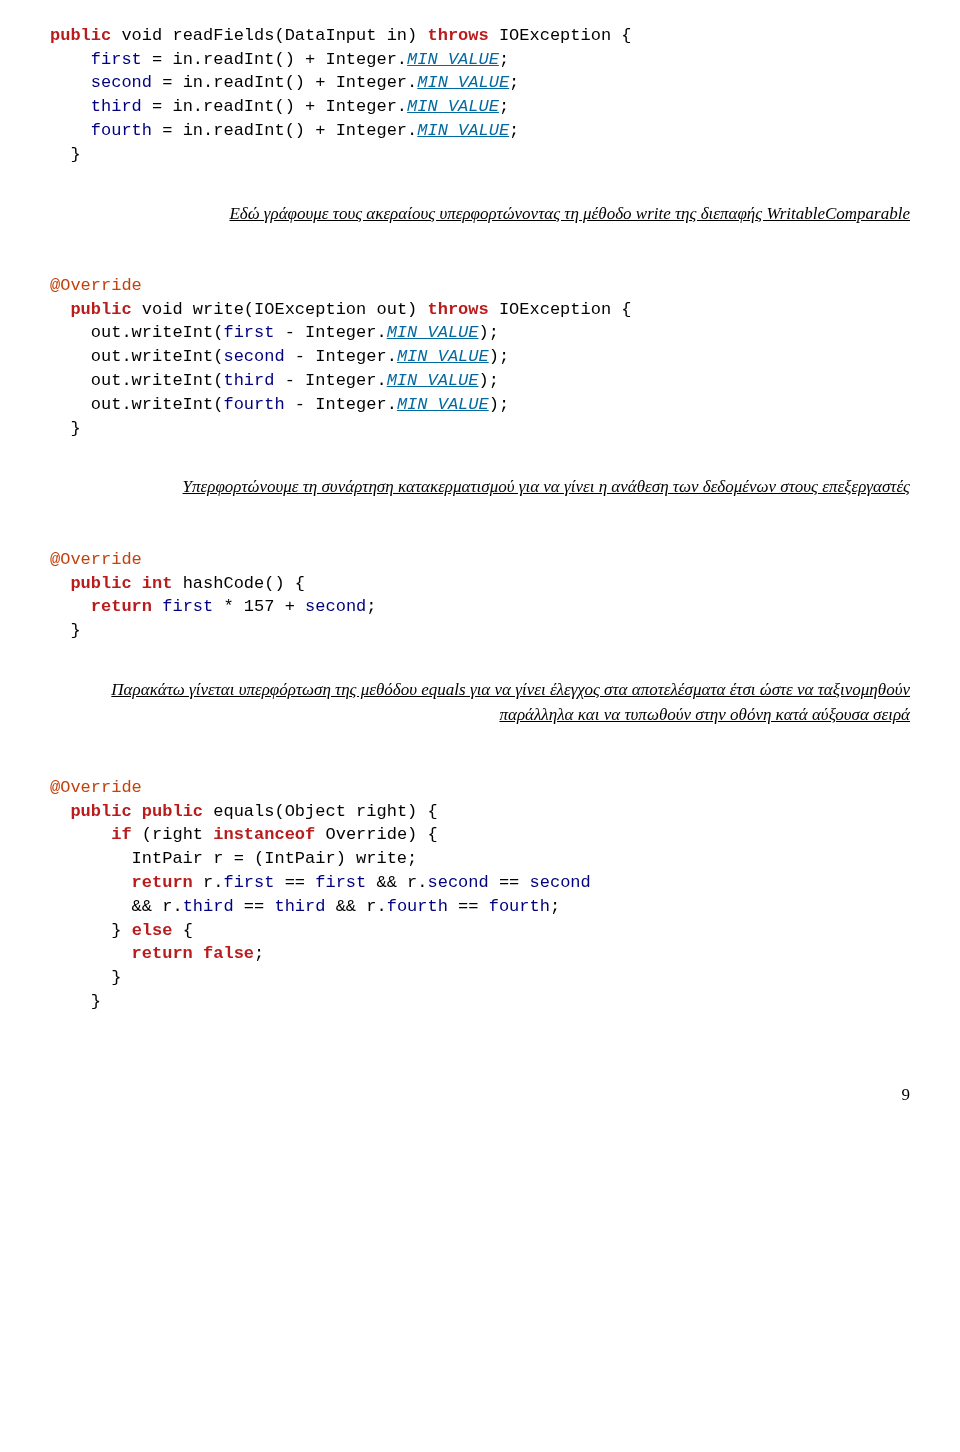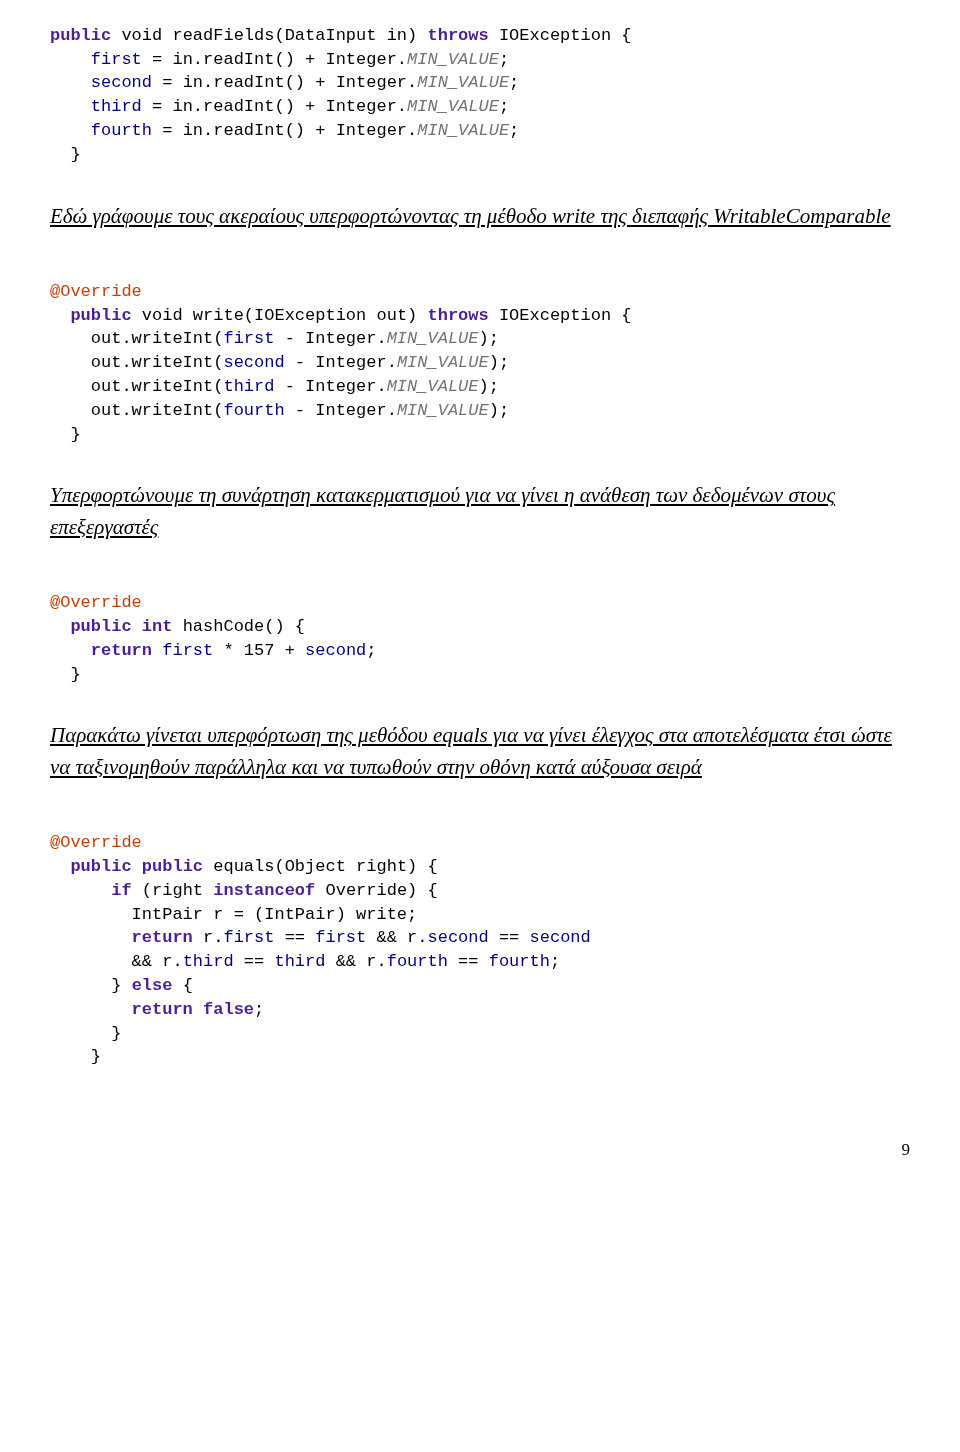--- a/index.html
+++ b/index.html
@@ -11,32 +11,33 @@
     line-height: 1.3;
     color: #000;
     width: 860px;
   }
   .code {
     font-family: "Courier New", monospace;
     font-size: 17px;
     white-space: pre;
     line-height: 1.4;
   }
-  .kw { color: #4c1d95; font-weight: bold; }
+  .kw { color: #b91c1c; font-weight: bold; }
   .field { color: #000080; }
-  .static { color: #737373; font-style: italic; }
+  .static { color: #0369a1; font-style: italic; text-decoration: underline; }
   .ann { color: #c2410c; }
   .heading {
     font-family: "Times New Roman", serif;
-    font-size: 21px;
+    font-size: 17px;
     font-style: italic;
     text-decoration: underline;
     line-height: 1.5;
     margin-top: 34px;
     margin-bottom: 24px;
+    text-align: right;
   }
   .pagenum {
     text-align: right;
     font-family: "Times New Roman", serif;
     font-size: 17px;
     margin-top: 70px;
     margin-bottom: 14px;
   }
 </style>
 </head>

